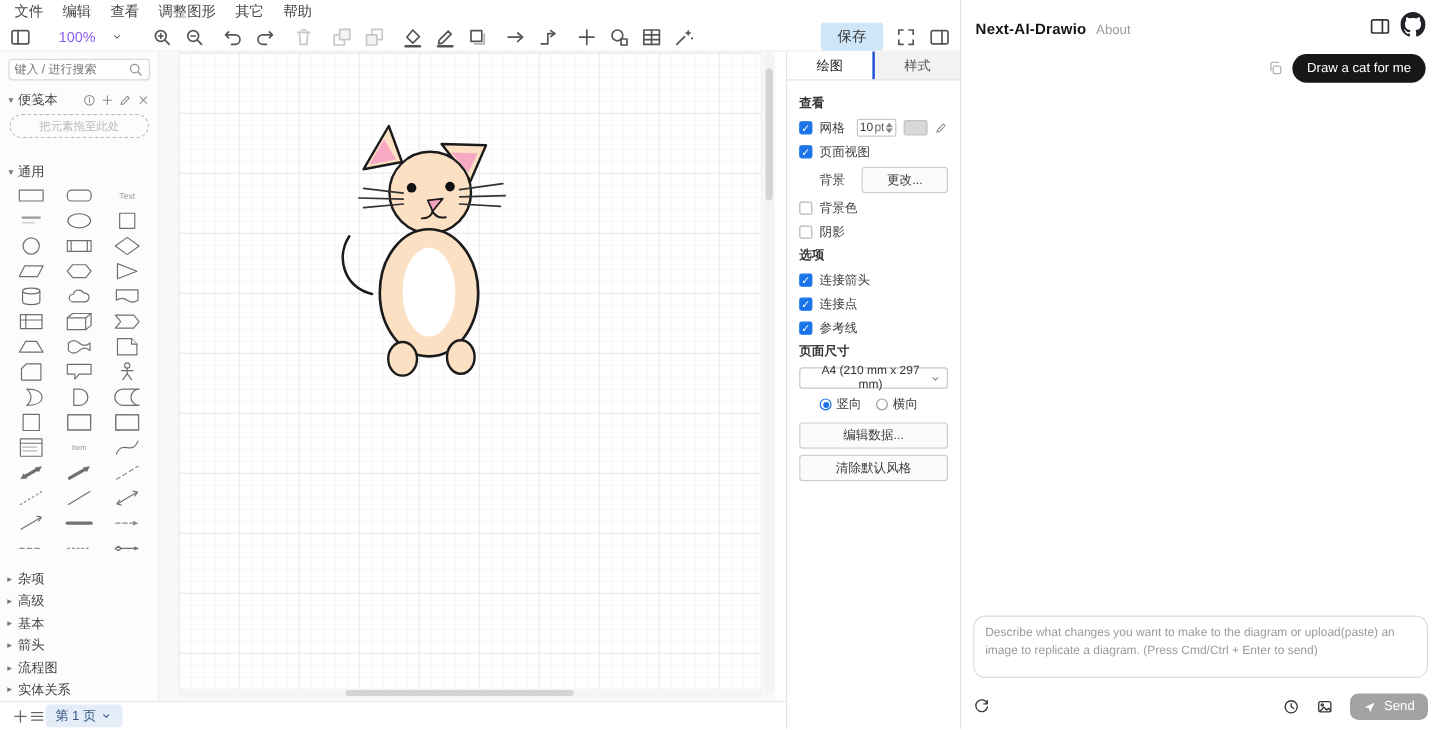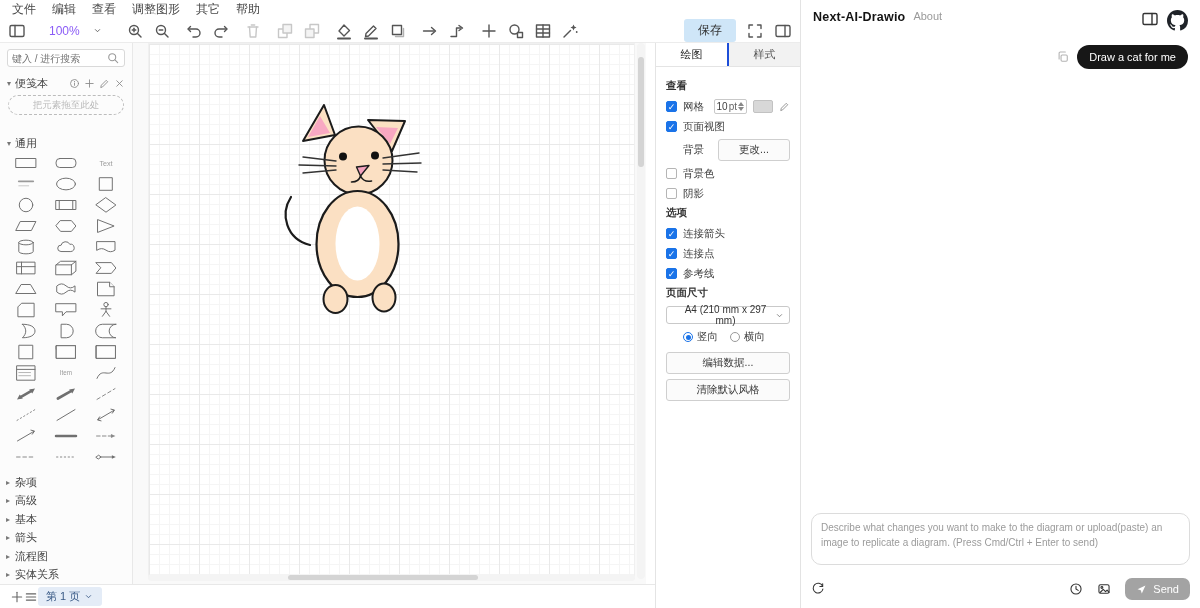--- a/index.html
+++ b/index.html
@@ -90,21 +90,21 @@
   .fselect span{flex:1;text-align:center}
   .radio{width:10px;height:10px;border:1px solid #9a9a9a;border-radius:50%;flex:0 0 auto;position:relative;cursor:pointer}
   .radio.on{border-color:#1a73e8}
   .radio.on::after{content:"";position:absolute;inset:1.5px;border-radius:50%;background:#1a73e8}
   .radiorow{display:flex;align-items:center;gap:4px;justify-content:center;margin-bottom:8px}
   .radiorow label{margin-right:8px;font-size:10.5px}
 
   
   .aipanel{position:absolute;left:800px;top:0;width:400px;height:608px;background:#fff;
            border-left:1px solid #e3e3e3;display:flex;flex-direction:column}
-  .aihead{display:flex;align-items:flex-start;padding:10px 12px 6px;gap:8px}
+  .aihead{display:flex;align-items:flex-end;padding:10px 12px 6px;gap:8px}
   .aititle{font-size:12.5px;font-weight:bold;color:#141414;letter-spacing:.2px}
   .about{font-size:11px;color:#9a9a9a;cursor:pointer}
   .aihead .grow{flex:1}
   .chat{flex:1;padding:4px 12px;overflow:hidden}
   .usrrow{display:flex;align-items:center;justify-content:flex-end;gap:7px;margin:4px 0 10px}
   .bubble{background:#171717;color:#fff;font-size:11px;border-radius:14px;padding:6px 12px}
   .toolwrap{background:#fafafa;border:1px solid #f0f0f0;border-radius:12px;padding:8px;width:168px}
   .toolcard{background:#fff;border:1px solid #e6e6e6;border-radius:8px;padding:7px 9px}
   .toolhead{display:flex;justify-content:space-between;font-size:8.5px;color:#8f8f8f;margin-bottom:7px;gap:8px}
   .toolres{font-size:9px;color:#1ca35b;white-space:nowrap}

